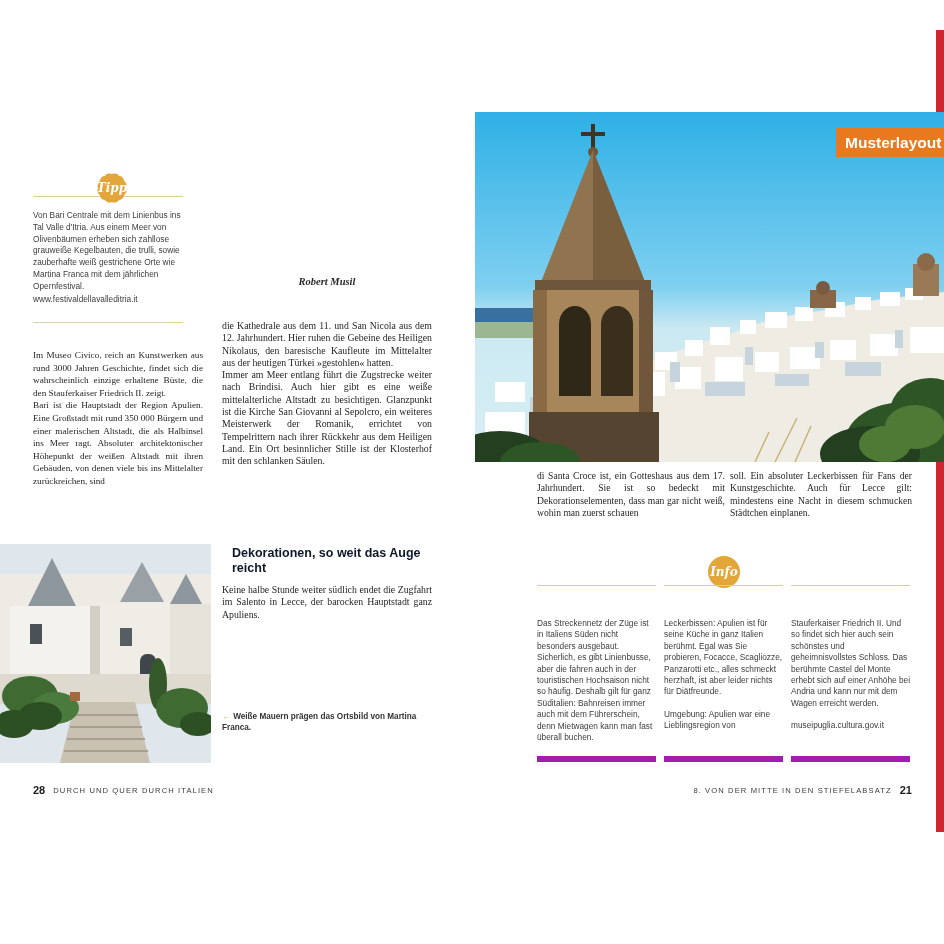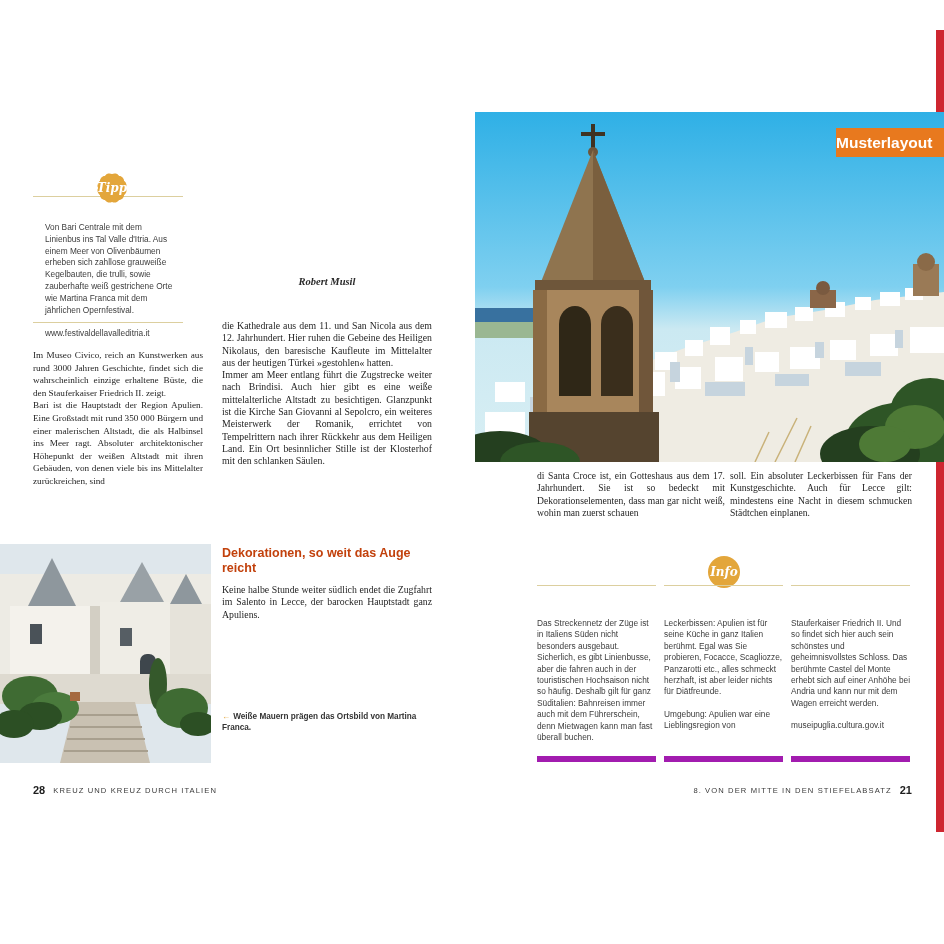--- a/index.html
+++ b/index.html
@@ -17,57 +17,57 @@
   .badge .sq.r30{transform:rotate(30deg);} .badge .sq.r60{transform:rotate(60deg);}
   .badge .disc{position:absolute;left:4px;top:4px;width:28px;height:28px;border-radius:50%;
     background:#e3a63b;color:#fff;display:flex;align-items:center;justify-content:center;
     font:italic bold 12px "DejaVu Serif",serif;}
   .badge.plain .disc{left:2px;top:2px;width:32px;height:32px;}
 
   
   .tip-rule-top{left:33px;top:196px;width:150px;}
   .tip-badge{left:94px;top:170px;}
   .tip-body{left:33px;top:210px;width:154px;font-size:8.3px;line-height:11.8px;color:#3c3c3c;}
-  .tip-body p{margin:12px;}
+  .tip-body p{margin:0;}
   .tip-body .tip-link{margin-top:1px;}
   .tip-rule-bot{left:33px;top:322px;width:150px;}
 
   .serif{font-family:"Liberation Serif",serif;color:#1f1f1f;text-align:justify;}
   .serif p{margin:0;}
   .col1-body{left:33px;top:349px;width:170px;font-size:9.2px;line-height:12.6px;}
 
   .left-photo{left:0;top:544px;width:211px;height:219px;}
   .left-photo svg{display:block;}
 
   .quote{left:219px;top:172px;width:216px;text-align:center;color:#e8a93c;
     font:italic bold 19px/27px "DejaVu Serif",serif;}
   .quote-attr{left:219px;top:276px;width:216px;text-align:center;color:#2a2a2a;
     font:italic bold 10.5px "Liberation Serif",serif;}
 
   .col2-a{left:222px;top:320px;width:210px;font-size:9.8px;line-height:12.3px;}
-  .section-heading{left:222px;top:546px;width:212px;color:#c2410c;
+  .section-heading{left:232px;top:546px;width:212px;color:#0f172a;
     font-weight:bold;font-size:12.5px;line-height:15px;}
   .col2-b{left:222px;top:584px;width:210px;font-size:9.8px;line-height:12.3px;}
 
   .captions{left:222px;top:712px;width:205px;font-size:8.2px;line-height:10.8px;color:#333;font-weight:bold;}
   .caption{margin-bottom:5px;}
   .caption .arrow{color:#e3a63b;margin-right:3px;font-weight:bold;}
 
   .footer{top:784px;font-size:7.6px;letter-spacing:1.1px;color:#3a3a3a;}
   .footer .pnum{font-size:11px;font-weight:bold;color:#1d1d1d;letter-spacing:0;}
   .footer-left{left:33px;width:400px;}
   .footer-right{left:535px;width:377px;text-align:right;}
   .footer span{vertical-align:middle;}
   .footer .gap{display:inline-block;width:8px;}
 
   
   .right-photo{left:475px;top:112px;width:469px;height:350px;}
   .right-photo svg{display:block;}
   .banner{left:836px;top:128px;width:108px;height:29px;background:#e8791e;color:#fff;
-    font-weight:bold;font-size:15.5px;line-height:29px;padding-left:0;box-sizing:border-box;
+    font-weight:bold;font-size:15.5px;line-height:29px;padding-left:9px;box-sizing:border-box;
     white-space:nowrap;overflow:hidden;}
 
   .rp-col1{left:537px;top:470px;width:188px;font-size:9.6px;line-height:12.4px;}
   .rp-col2{left:730px;top:470px;width:182px;font-size:9.6px;line-height:12.4px;}
 
   .info-badge{left:706px;top:554px;}
   .info-col{top:585px;width:119px;height:177px;border-top:1px solid #dccf9f;border-bottom:6px solid #a21caf;
     box-sizing:border-box;padding-top:32px;font-size:8.3px;line-height:11.4px;color:#3c3c3c;}
   .info-col p{margin:0 0 11px 0;}
   .info-c1{left:537px;} .info-c2{left:664px;} .info-c3{left:791px;}
@@ -144,21 +144,21 @@
     <p>Keine halbe Stunde weiter südlich endet die Zugfahrt im Salento in Lecce, der barocken Hauptstadt ganz Apuliens.</p>
   </div>
 
   <div class="abs captions">
     <div class="caption">
       <span class="arrow">←</span><span>Weiße Mauern prägen das Ortsbild von Martina Franca.</span>
     </div>
   </div>
 
   <div class="abs footer footer-left">
-    <span class="pnum">28</span><span class="gap"></span><span>KREUZ UND KREUZ DURCH ITALIEN</span>
+    <span class="pnum">28</span><span class="gap"></span><span>DURCH UND QUER DURCH ITALIEN</span>
   </div>
 
   <div class="abs right-photo">
     <svg width="469" height="350" viewBox="0 0 469 350" preserveAspectRatio="none">
       <defs>
         <linearGradient id="sky" x1="0" y1="0" x2="0" y2="1">
           <stop offset="0" stop-color="#2fb0e6"></stop>
           <stop offset="0.5" stop-color="#7fd0f0"></stop>
           <stop offset="0.62" stop-color="#cbe9f2"></stop>
           <stop offset="1" stop-color="#d9eff4"></stop>

